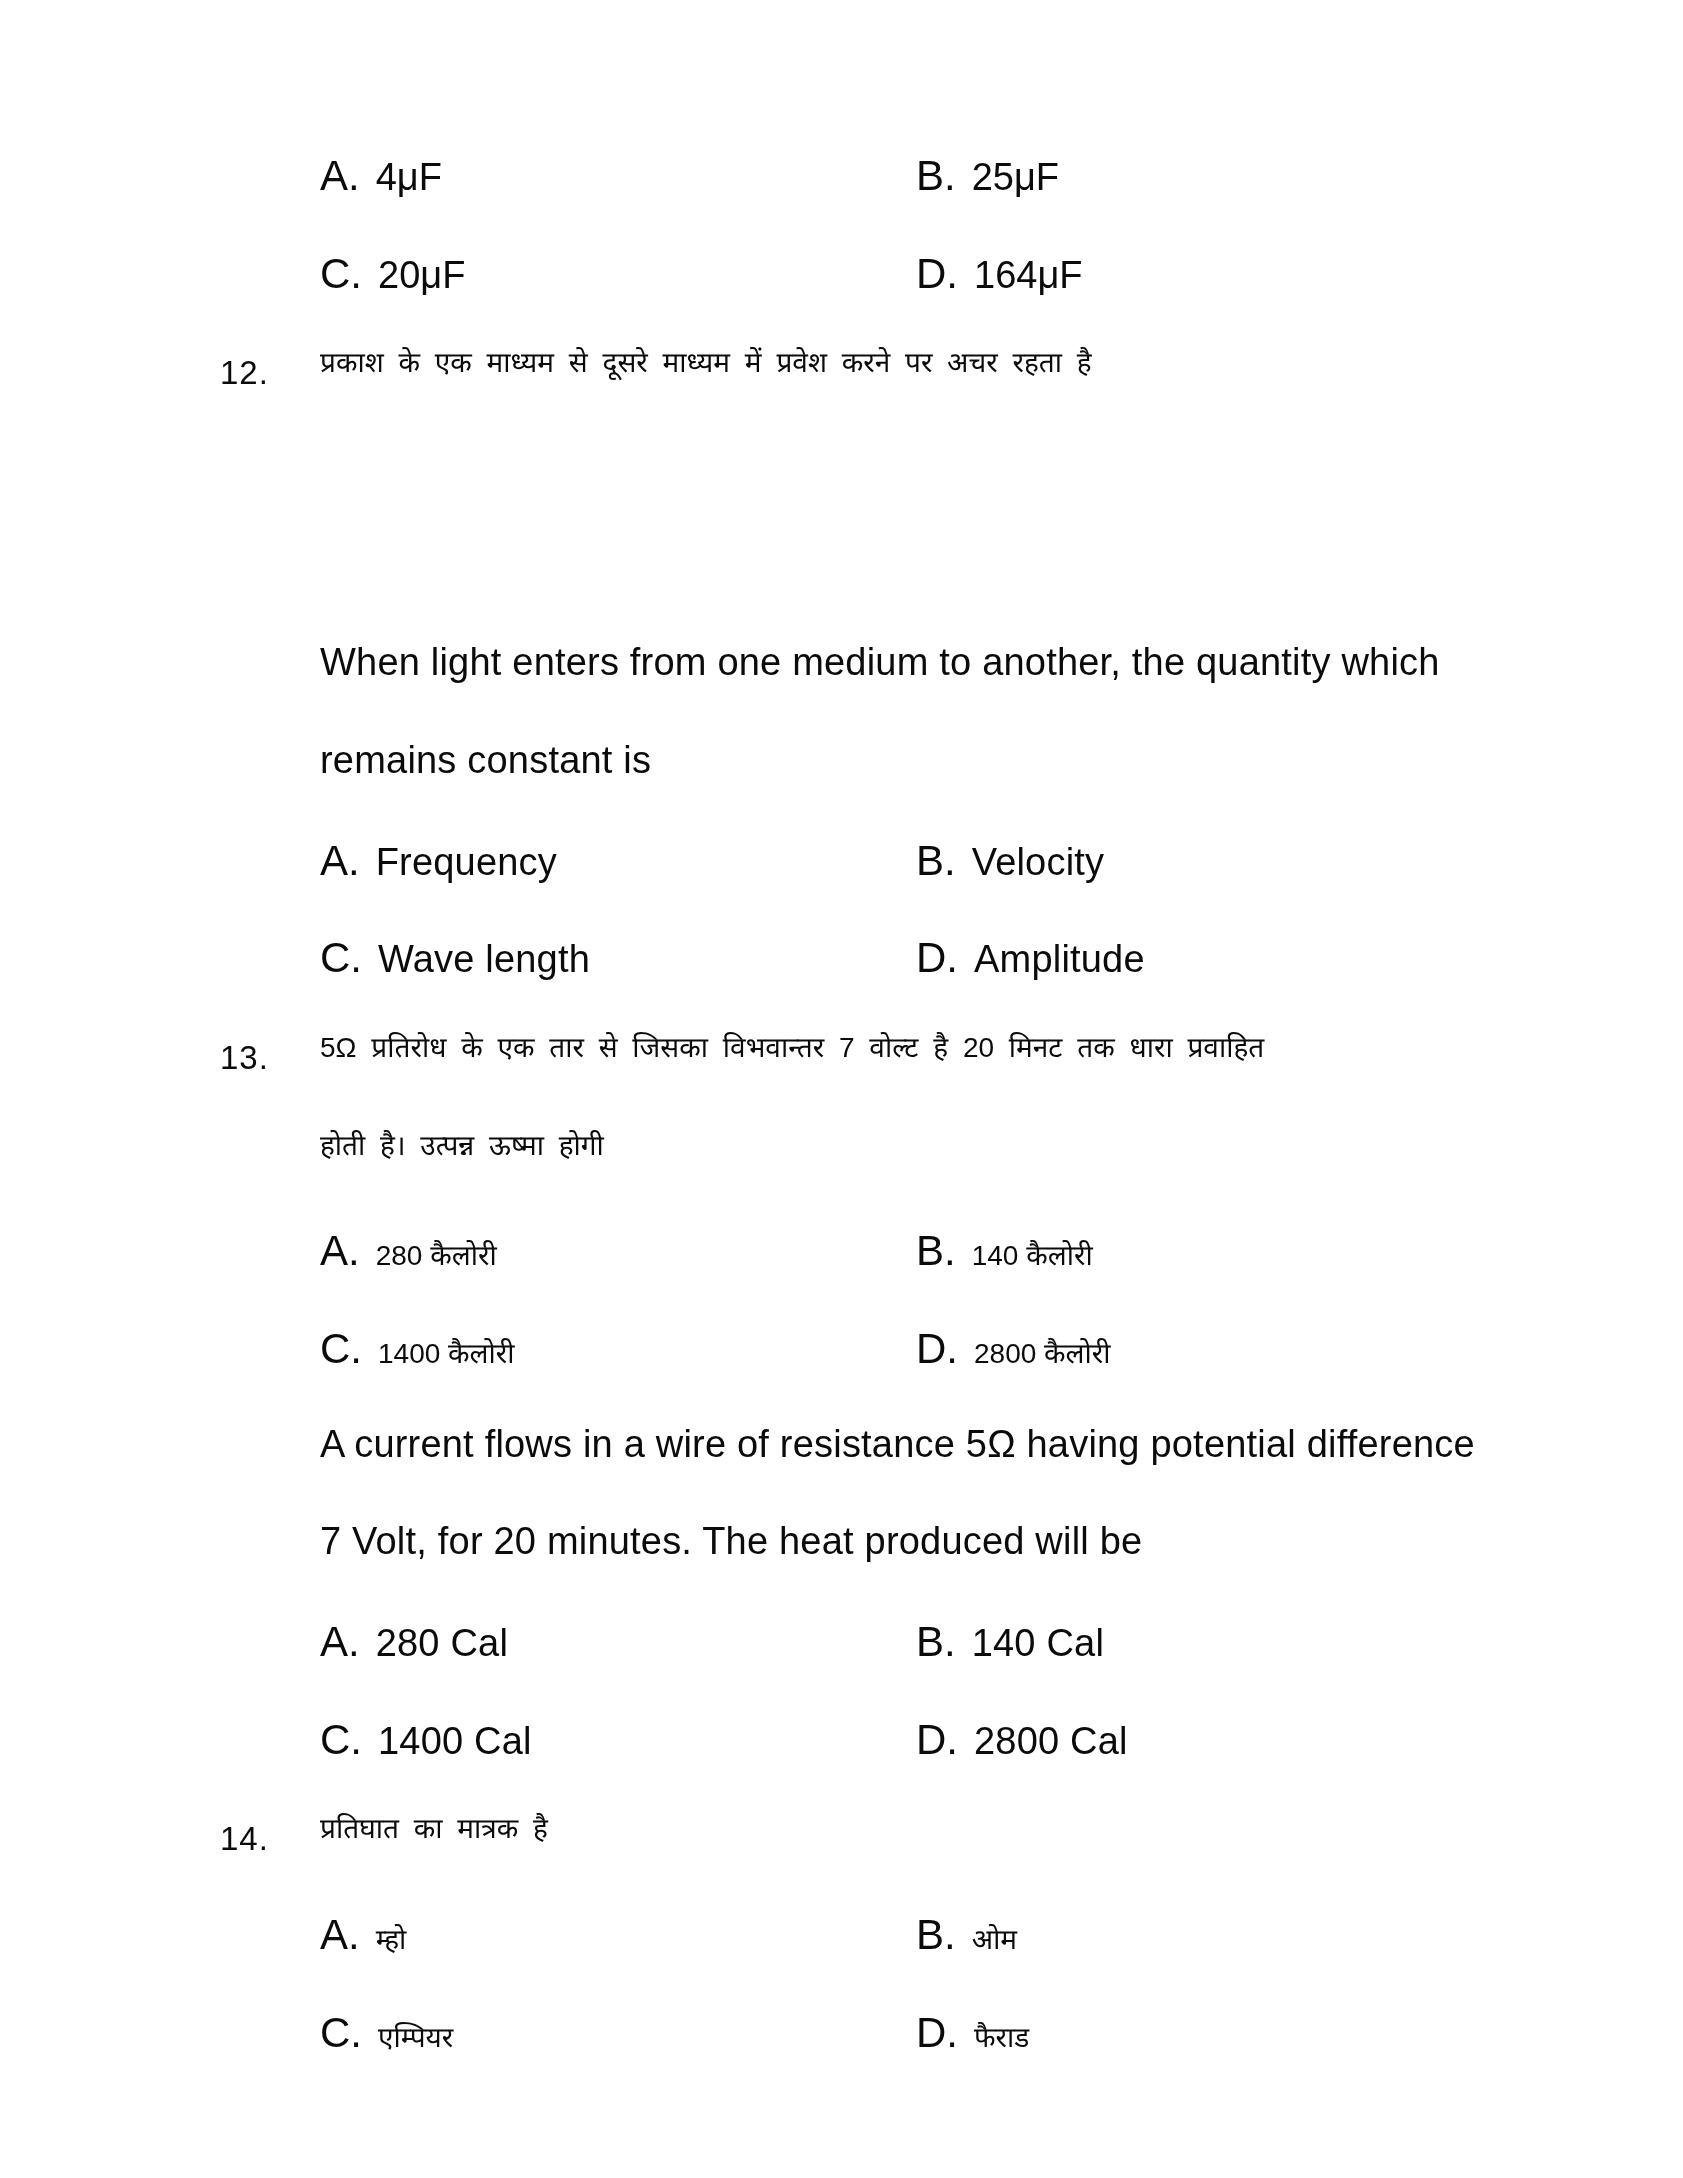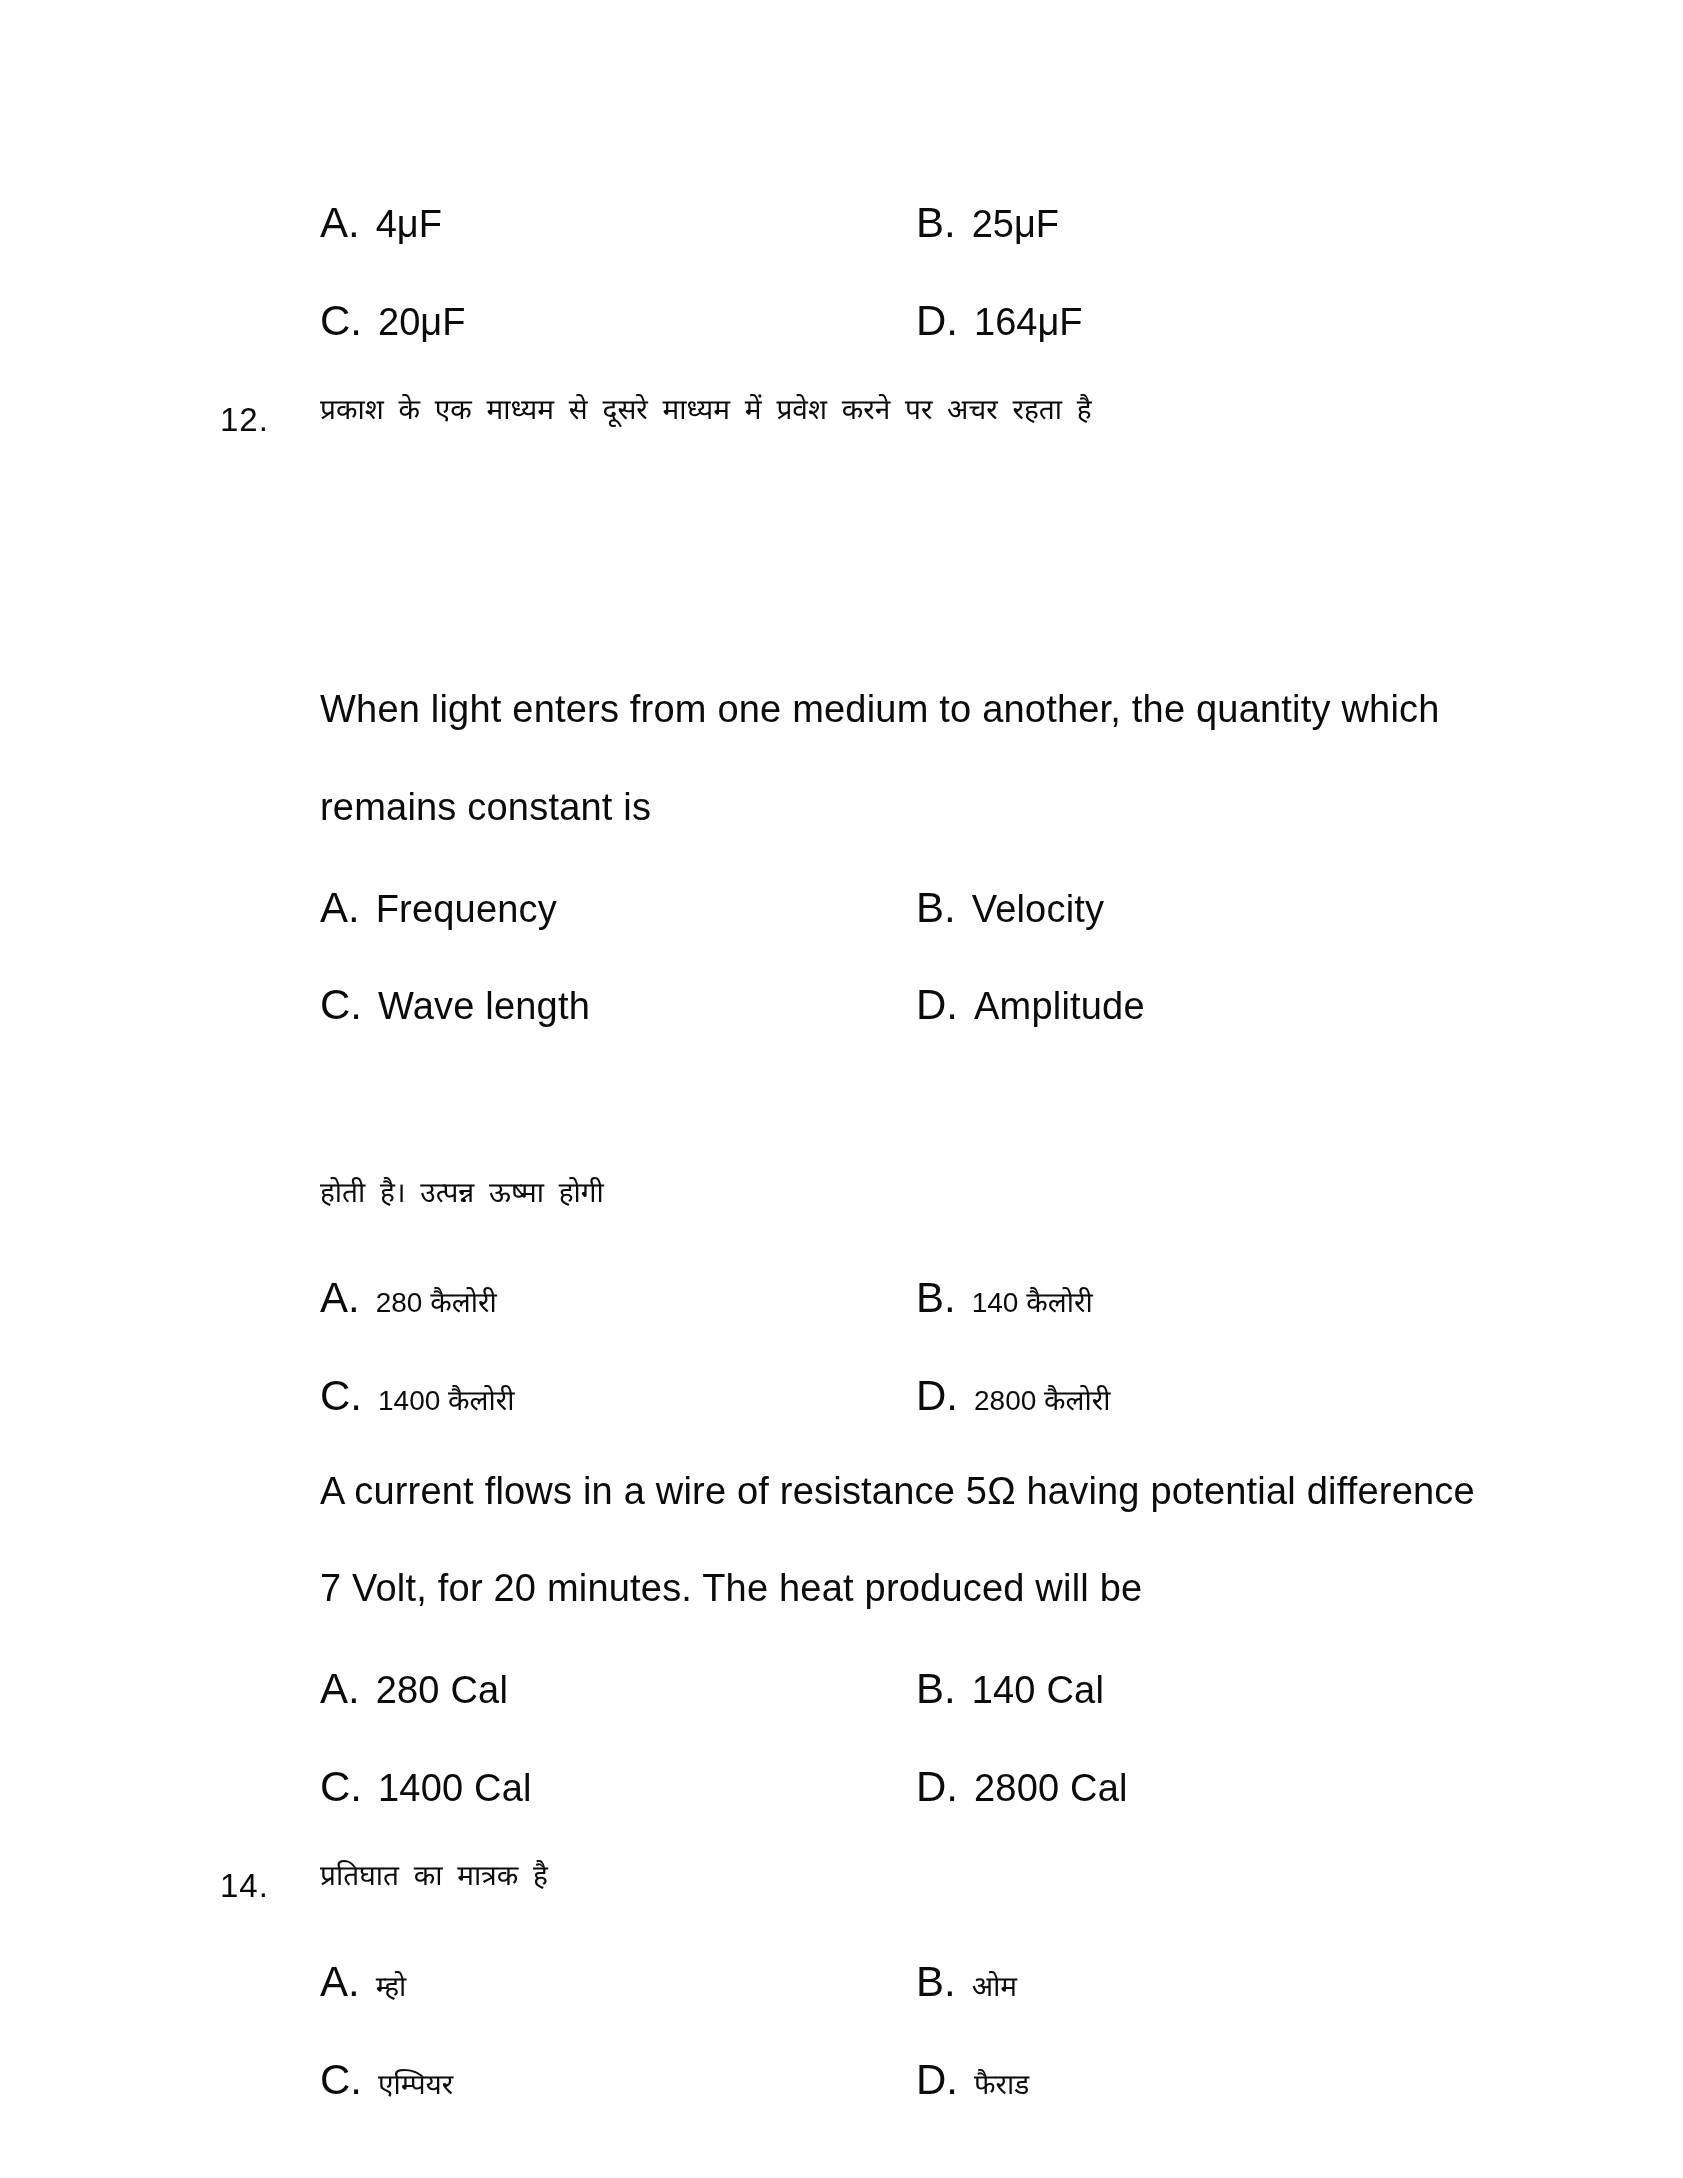--- a/index.html
+++ b/index.html
@@ -11,21 +11,20 @@
     width: 1683px;
     height: 2178px;
     position: relative;
     font-family: "Liberation Sans", "DejaVu Sans", sans-serif;
     color: #0b0b0b;
   }
   .page {
     position: absolute;
     inset: 0;
     background: #ffffff;
-    margin-top: 47px;
   }
   .line {
     position: absolute;
     left: 0;
     width: 100%;
     height: 69px;
     white-space: nowrap;
     line-height: 1.15;
   }
   .qnum {
@@ -73,20 +72,24 @@
   </div>
   <div class="line" style="top:837px">
     <span class="col-a"><span class="letter">A.</span><span class="en">Frequency</span></span>
     <span class="col-b"><span class="letter">B.</span><span class="en">Velocity</span></span>
   </div>
   <div class="line" style="top:934px">
     <span class="col-a"><span class="letter">C.</span><span class="en">Wave length</span></span>
     <span class="col-b"><span class="letter">D.</span><span class="en">Amplitude</span></span>
   </div>
 
+  <div class="line" style="top:1032px">
+    <span class="qnum">13.</span>
+    <span class="content hi hi-just">5Ω प्रतिरोध के एक तार से जिसका विभवान्तर 7 वोल्ट है 20 मिनट तक धारा प्रवाहित</span>
+  </div>
   <div class="line" style="top:1130px">
     <span class="content hi hi-just">होती है। उत्पन्न ऊष्मा होगी</span>
   </div>
   <div class="line" style="top:1227px">
     <span class="col-a"><span class="letter">A.</span><span class="hi">280 कैलोरी</span></span>
     <span class="col-b"><span class="letter">B.</span><span class="hi">140 कैलोरी</span></span>
   </div>
   <div class="line" style="top:1325px">
     <span class="col-a"><span class="letter">C.</span><span class="hi">1400 कैलोरी</span></span>
     <span class="col-b"><span class="letter">D.</span><span class="hi">2800 कैलोरी</span></span>

